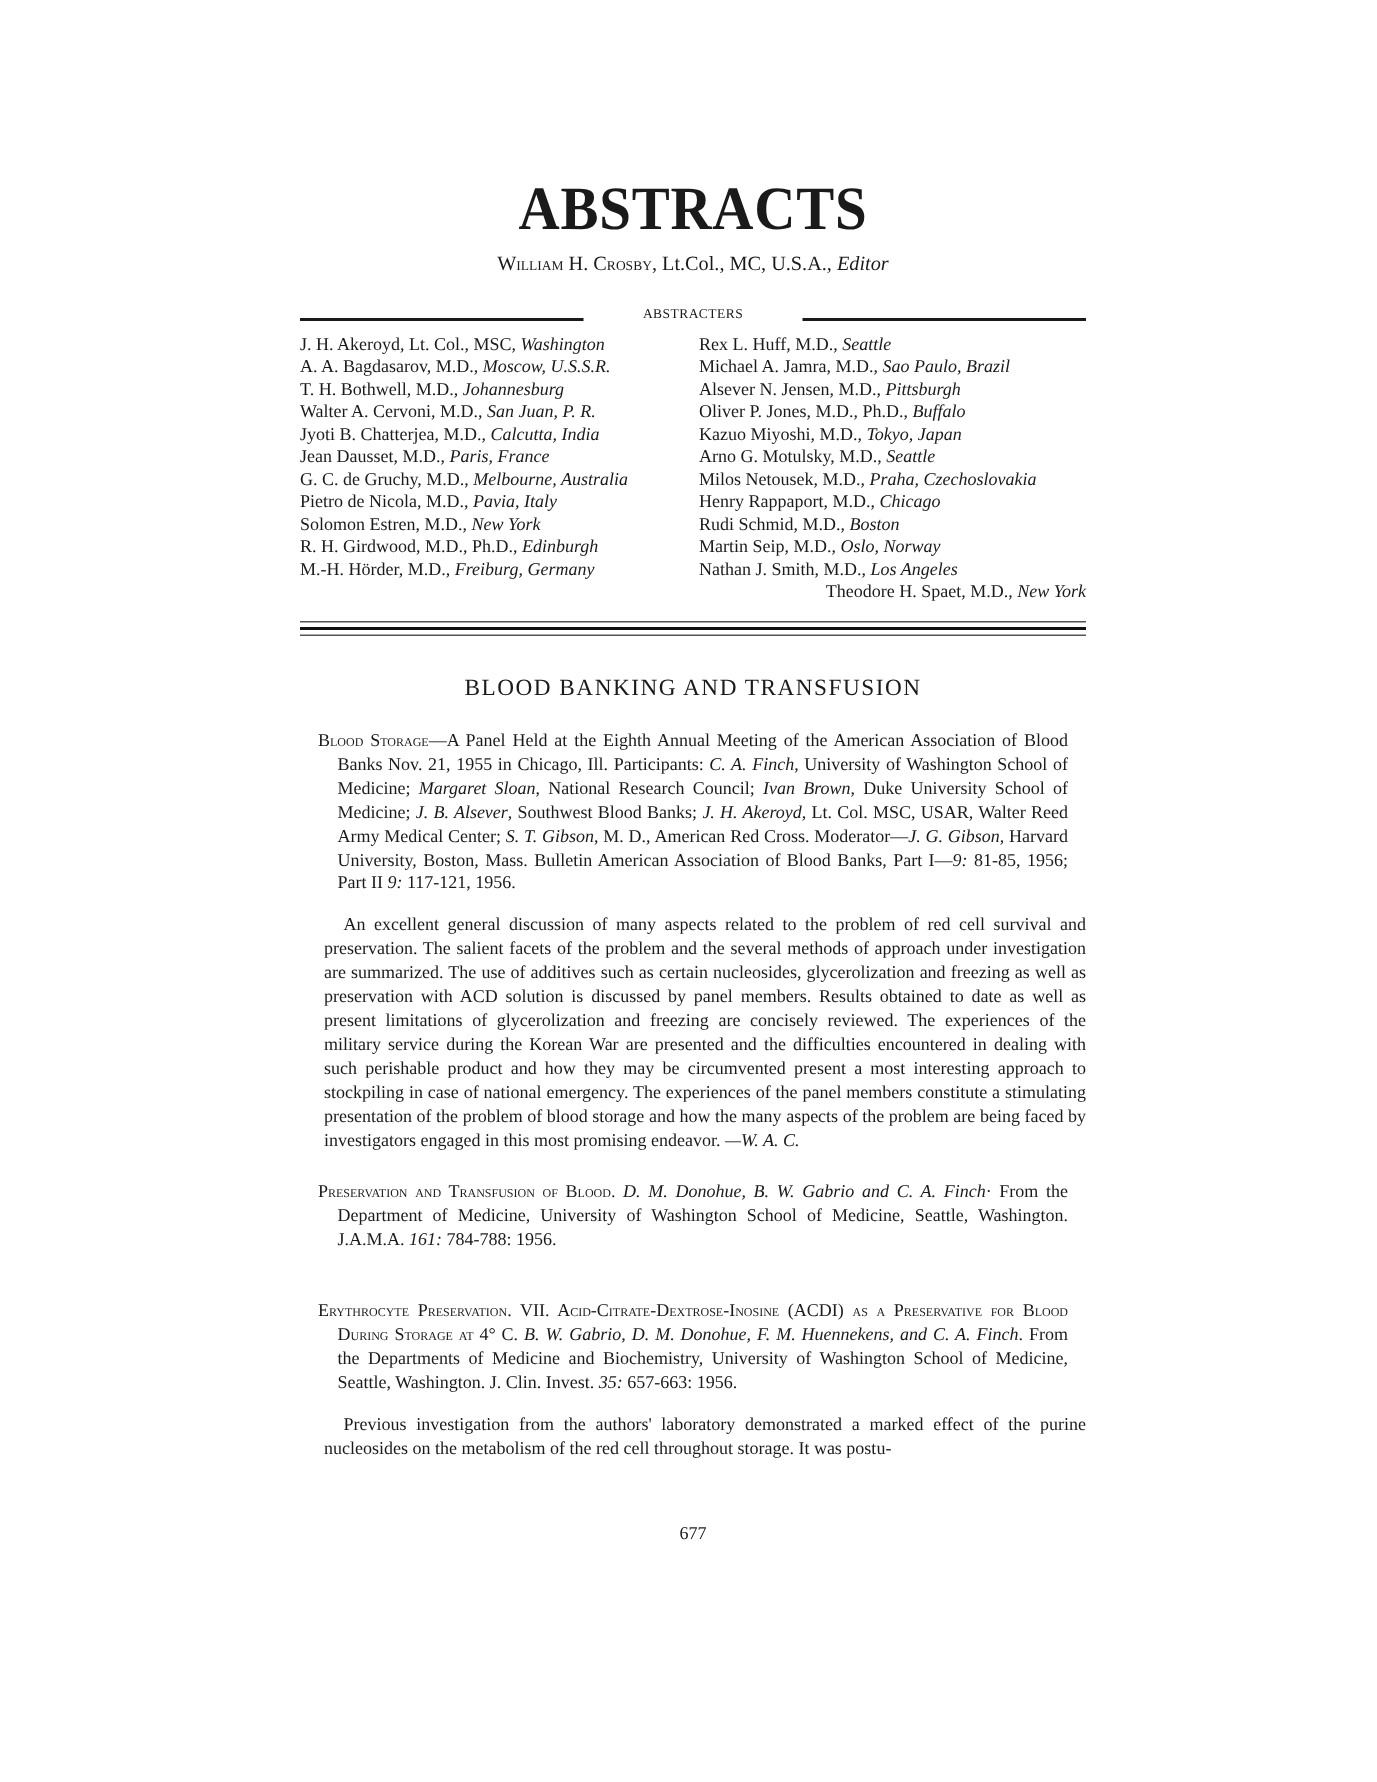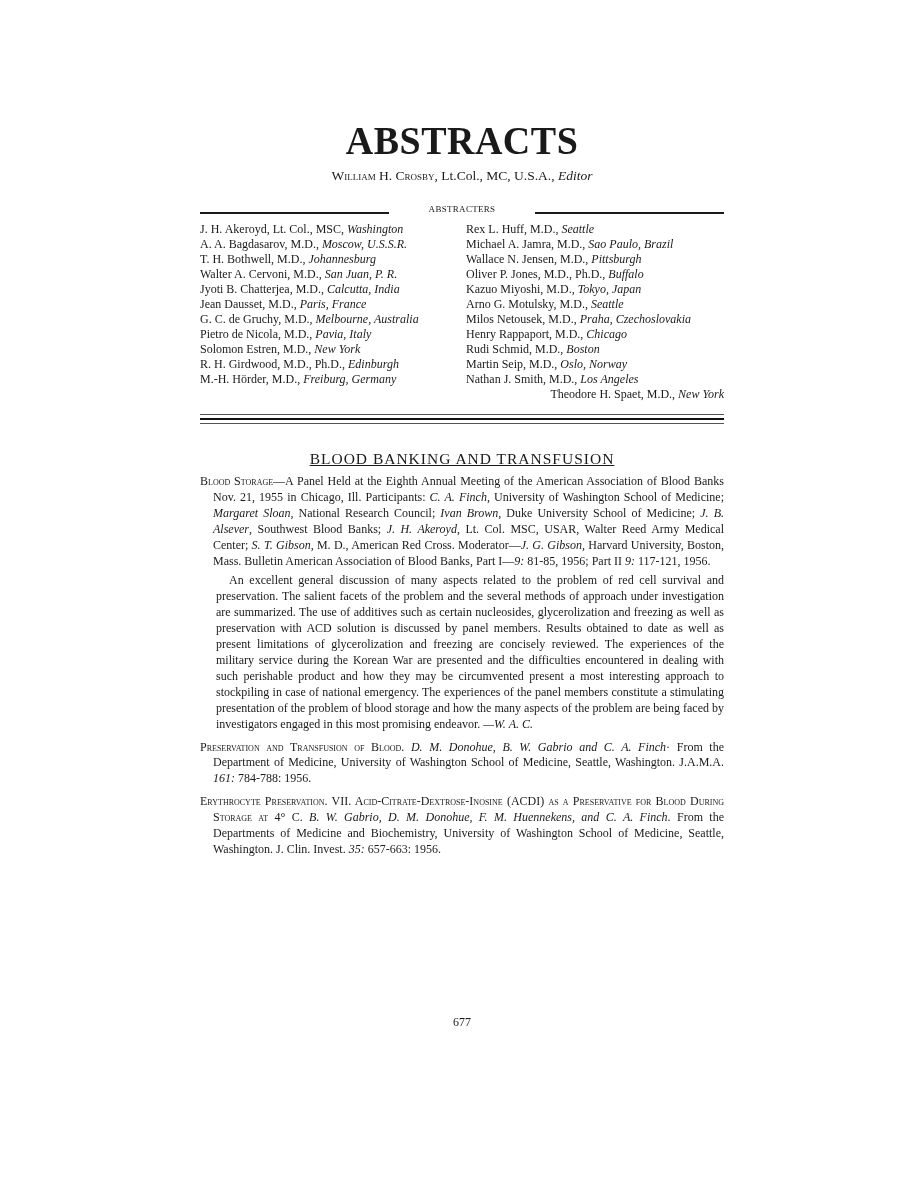--- a/index.html
+++ b/index.html
@@ -37,28 +37,28 @@
   .spaet {
     position: absolute; top: 387px; left: 0; width: 524px; text-align: right;
     font-family: "Liberation Serif", serif; font-size: 12px;
   }
   .double-rule { position: absolute; top: 414px; left: 0; width: 524px; }
   .double-rule .r1 { height: 1px; background: #555; margin-bottom: 3px; }
   .double-rule .r2 { height: 2px; background: #111; margin-bottom: 3px; }
   .double-rule .r3 { height: 1px; background: #555; }
   .section-title {
     position: absolute; top: 450px; left: 0; width: 524px; text-align: center;
-    font-family: "Liberation Serif", serif; font-size: 15.5px; letter-spacing: 1px; text-decoration: underline;
+    font-family: "Liberation Serif", serif; font-size: 15.5px; letter-spacing: 1px;
   }
   .body-text {
     position: absolute; top: 474px; left: 0; width: 524px;
     font-family: "Liberation Serif", serif; font-size: 12px; line-height: 15.9px;
     text-align: justify;
   }
-  .entry { margin: 0; padding-left: 13px; text-indent: -13px; }
+  .entry { margin: 12px; padding-left: 13px; text-indent: -13px; }
   .para { margin: 4px 0 0 16px; text-indent: 13px; }
   .gap { height: 7px; }
   .folio {
     position: absolute; top: 1015px; left: 0; width: 524px; text-align: center;
     font-family: "Liberation Serif", serif; font-size: 12px;
   }
 </style>
 </head>
 <body>
 
@@ -86,21 +86,21 @@
     <div><span>G. C. de Gruchy, M.D., </span><span class="it">Melbourne, Australia</span></div>
     <div><span>Pietro de Nicola, M.D., </span><span class="it">Pavia, Italy</span></div>
     <div><span>Solomon Estren, M.D., </span><span class="it">New York</span></div>
     <div><span>R. H. Girdwood, M.D., Ph.D., </span><span class="it">Edinburgh</span></div>
     <div><span>M.-H. Hörder, M.D., </span><span class="it">Freiburg, Germany</span></div>
   </div>
 
   <div class="col right">
     <div><span>Rex L. Huff, M.D., </span><span class="it">Seattle</span></div>
     <div><span>Michael A. Jamra, M.D., </span><span class="it">Sao Paulo, Brazil</span></div>
-    <div><span>Wallace N. Jensen, M.D., </span><span class="it">Pittsburgh</span></div>
+    <div><span>Alsever N. Jensen, M.D., </span><span class="it">Pittsburgh</span></div>
     <div><span>Oliver P. Jones, M.D., Ph.D., </span><span class="it">Buffalo</span></div>
     <div><span>Kazuo Miyoshi, M.D., </span><span class="it">Tokyo, Japan</span></div>
     <div><span>Arno G. Motulsky, M.D., </span><span class="it">Seattle</span></div>
     <div><span>Milos Netousek, M.D., </span><span class="it">Praha, Czechoslovakia</span></div>
     <div><span>Henry Rappaport, M.D., </span><span class="it">Chicago</span></div>
     <div><span>Rudi Schmid, M.D., </span><span class="it">Boston</span></div>
     <div><span>Martin Seip, M.D., </span><span class="it">Oslo, Norway</span></div>
     <div><span>Nathan J. Smith, M.D., </span><span class="it">Los Angeles</span></div>
   </div>
 
@@ -121,16 +121,17 @@
     <p class="entry"><span class="sc">Blood Storage</span><span>—A Panel Held at the Eighth Annual Meeting of the American Association of Blood Banks Nov. 21, 1955 in Chicago, Ill. Participants: </span><span class="it">C. A. Finch</span><span>, University of Washington School of Medicine; </span><span class="it">Margaret Sloan</span><span>, National Research Council; </span><span class="it">Ivan Brown</span><span>, Duke University School of Medicine; </span><span class="it">J. B. Alsever</span><span>, Southwest Blood Banks; </span><span class="it">J. H. Akeroyd</span><span>, Lt. Col. MSC, USAR, Walter Reed Army Medical Center; </span><span class="it">S. T. Gibson</span><span>, M. D., American Red Cross. Moderator—</span><span class="it">J. G. Gibson</span><span>, Harvard University, Boston, Mass. Bulletin American Association of Blood Banks, Part I—</span><span class="it">9:</span><span> 81-85, 1956; Part II </span><span class="it">9:</span><span> 117-121, 1956.</span></p>
     <p class="para"><span>An excellent general discussion of many aspects related to the problem of red cell survival and preservation. The salient facets of the problem and the several methods of approach under investigation are summarized. The use of additives such as certain nucleosides, glycerolization and freezing as well as preservation with ACD solution is discussed by panel members. Results obtained to date as well as present limitations of glycerolization and freezing are concisely reviewed. The experiences of the military service during the Korean War are presented and the difficulties encountered in dealing with such perishable product and how they may be circumvented present a most interesting approach to stockpiling in case of national emergency. The experiences of the panel members constitute a stimulating presentation of the problem of blood storage and how the many aspects of the problem are being faced by investigators engaged in this most promising endeavor. </span><span class="it">—W. A. C.</span></p>
 
     <div class="gap"></div>
 
     <p class="entry"><span class="sc">Preservation and Transfusion of Blood. </span><span class="it">D. M. Donohue, B. W. Gabrio and C. A. Finch</span><span>· From the Department of Medicine, University of Washington School of Medicine, Seattle, Washington. J.A.M.A. </span><span class="it">161:</span><span> 784-788: 1956.</span></p>
 
     <div class="gap"></div>
 
     <p class="entry"><span class="sc">Erythrocyte Preservation. VII. Acid-Citrate-Dextrose-Inosine (ACDI) as a Preservative for Blood During Storage at 4° C. </span><span class="it">B. W. Gabrio, D. M. Donohue, F. M. Huennekens, and C. A. Finch</span><span>. From the Departments of Medicine and Biochemistry, University of Washington School of Medicine, Seattle, Washington. J. Clin. Invest. </span><span class="it">35:</span><span> 657-663: 1956.</span></p>
+    <p class="para"><span>Previous investigation from the authors' laboratory demonstrated a marked effect of the purine nucleosides on the metabolism of the red cell throughout storage. It was postu-</span></p>
   </div>
 
   <div class="folio">677</div>
 </div>
 
 </body></html>

